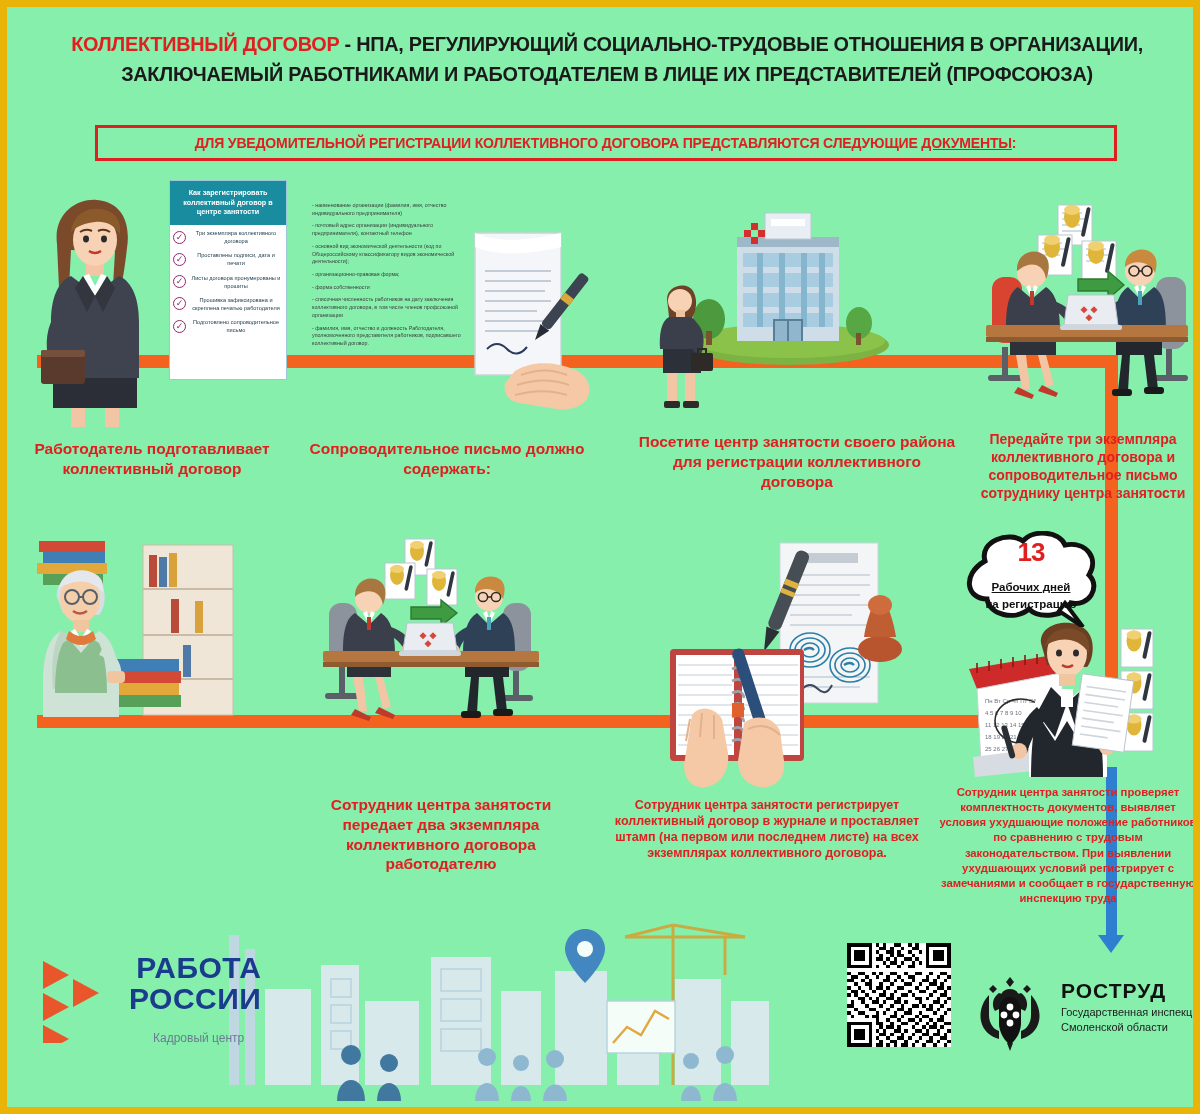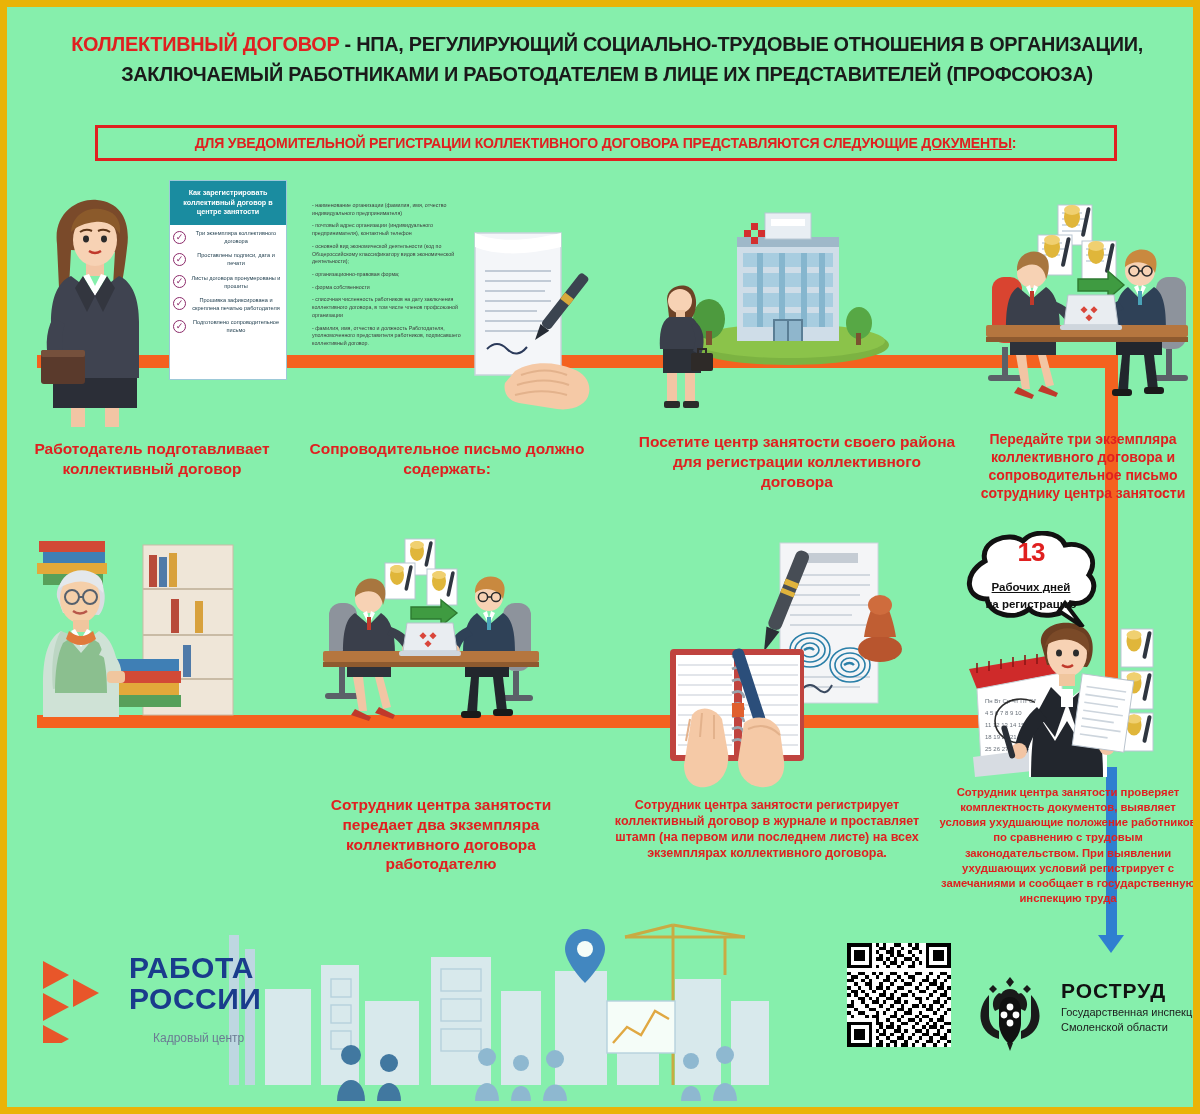--- a/index.html
+++ b/index.html
@@ -1042,21 +1042,21 @@
         <rect x="11" y="28" width="1" height="1"></rect>
         <rect x="13" y="28" width="1" height="1"></rect>
         <rect x="15" y="28" width="2" height="1"></rect>
         <rect x="18" y="28" width="1" height="1"></rect>
         <rect x="21" y="28" width="1" height="1"></rect>
         <rect x="24" y="28" width="1" height="1"></rect>
         <rect x="27" y="28" width="1" height="1"></rect>
     </g>
   </svg>
 
-  <div class="logo-rr" style="width:300px; height:110px;">
+  <div class="logo-rr" style="width:300px; height:110px;text-align:right;">
     <svg class="rr-marks" viewBox="0 0 78 86">
       <path d="M0 4 L26 18 L0 32 Z" fill="#e8562a"></path>
       <path d="M0 36 L26 50 L0 64 Z" fill="#e8562a"></path>
       <path d="M30 22 L56 36 L30 50 Z" fill="#e8562a"></path>
       <path d="M0 68 L26 82 L0 96 Z" fill="#e8562a"></path>
     </svg>
     <div class="rr-text">
       <div>РАБОТА</div>
       <div>РОССИИ</div>
     </div>

